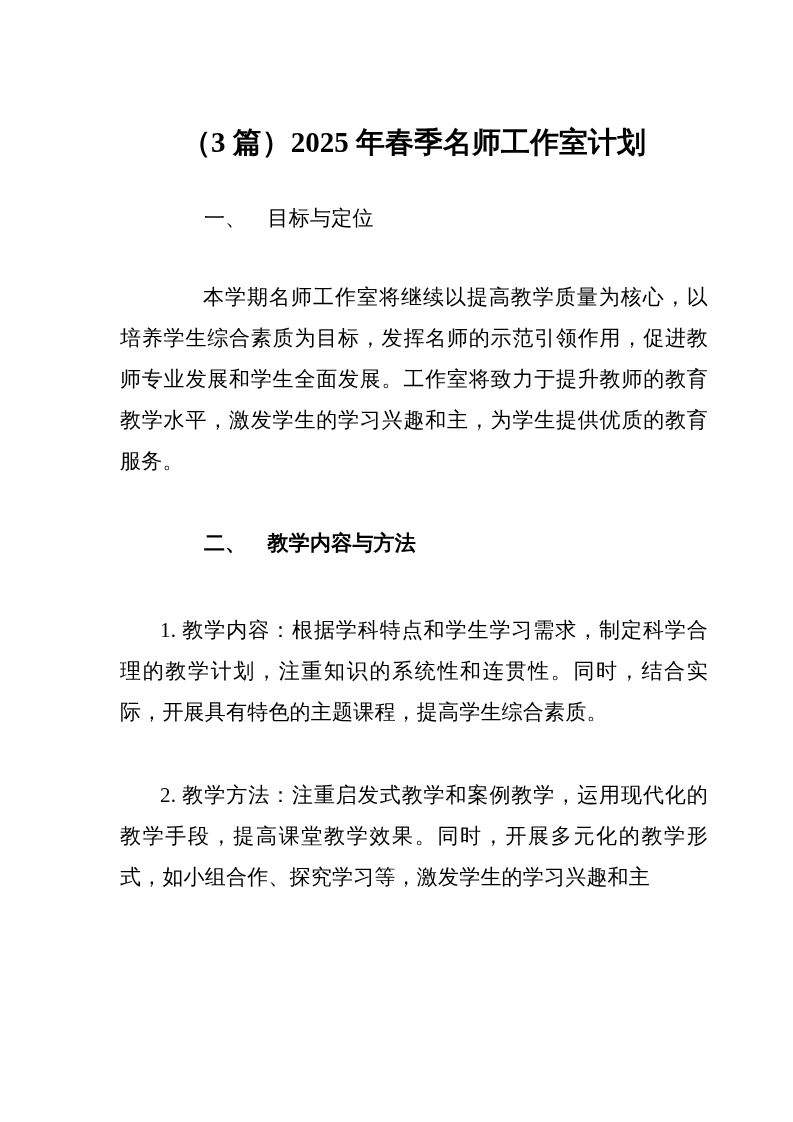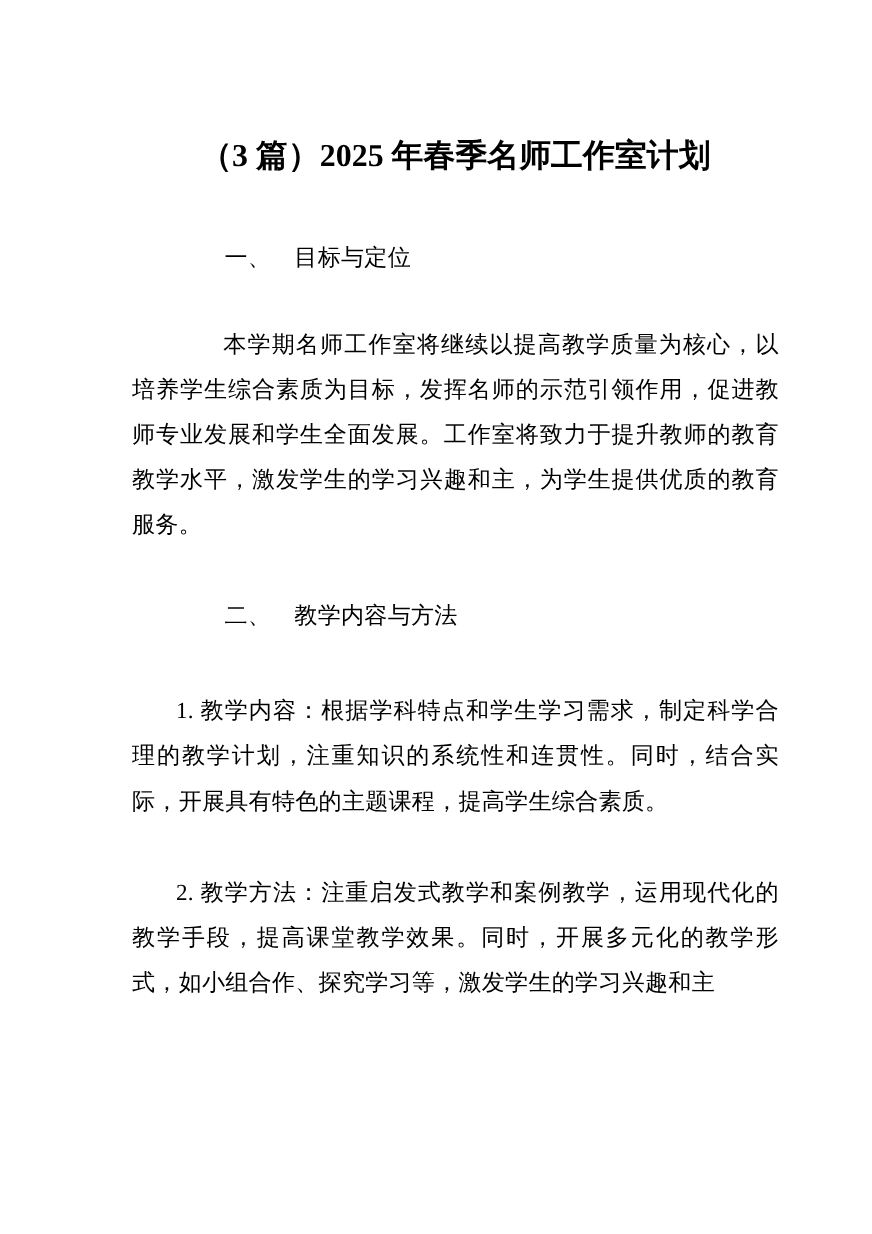--- a/index.html
+++ b/index.html
@@ -26,22 +26,22 @@
   }
   .para {
     font-size: 21px;
     line-height: 41px;
     text-align: justify;
     text-justify: inter-character;
     letter-spacing: 0.2px;
   }
   .article-subtitle { margin-top: 73px; text-indent: 84px; }
   .section-heading  { text-indent: 84px; }
-  .heading-1        { margin-top: 52px; }
-  .heading-2        { margin-top: 41px; }
+  .heading-1        { margin-top: 36px; }
+  .heading-2        { margin-top: 41px; font-weight: bold; }
   .body-paragraph   { margin-top: 38px; text-indent: 83px; }
   .list-item        { text-indent: 40px; }
   .list-item-1      { margin-top: 46px; }
   .list-item-2      { margin-top: 42px; }
 </style>
 </head>
 <body>
 
 <div class="page">
 

